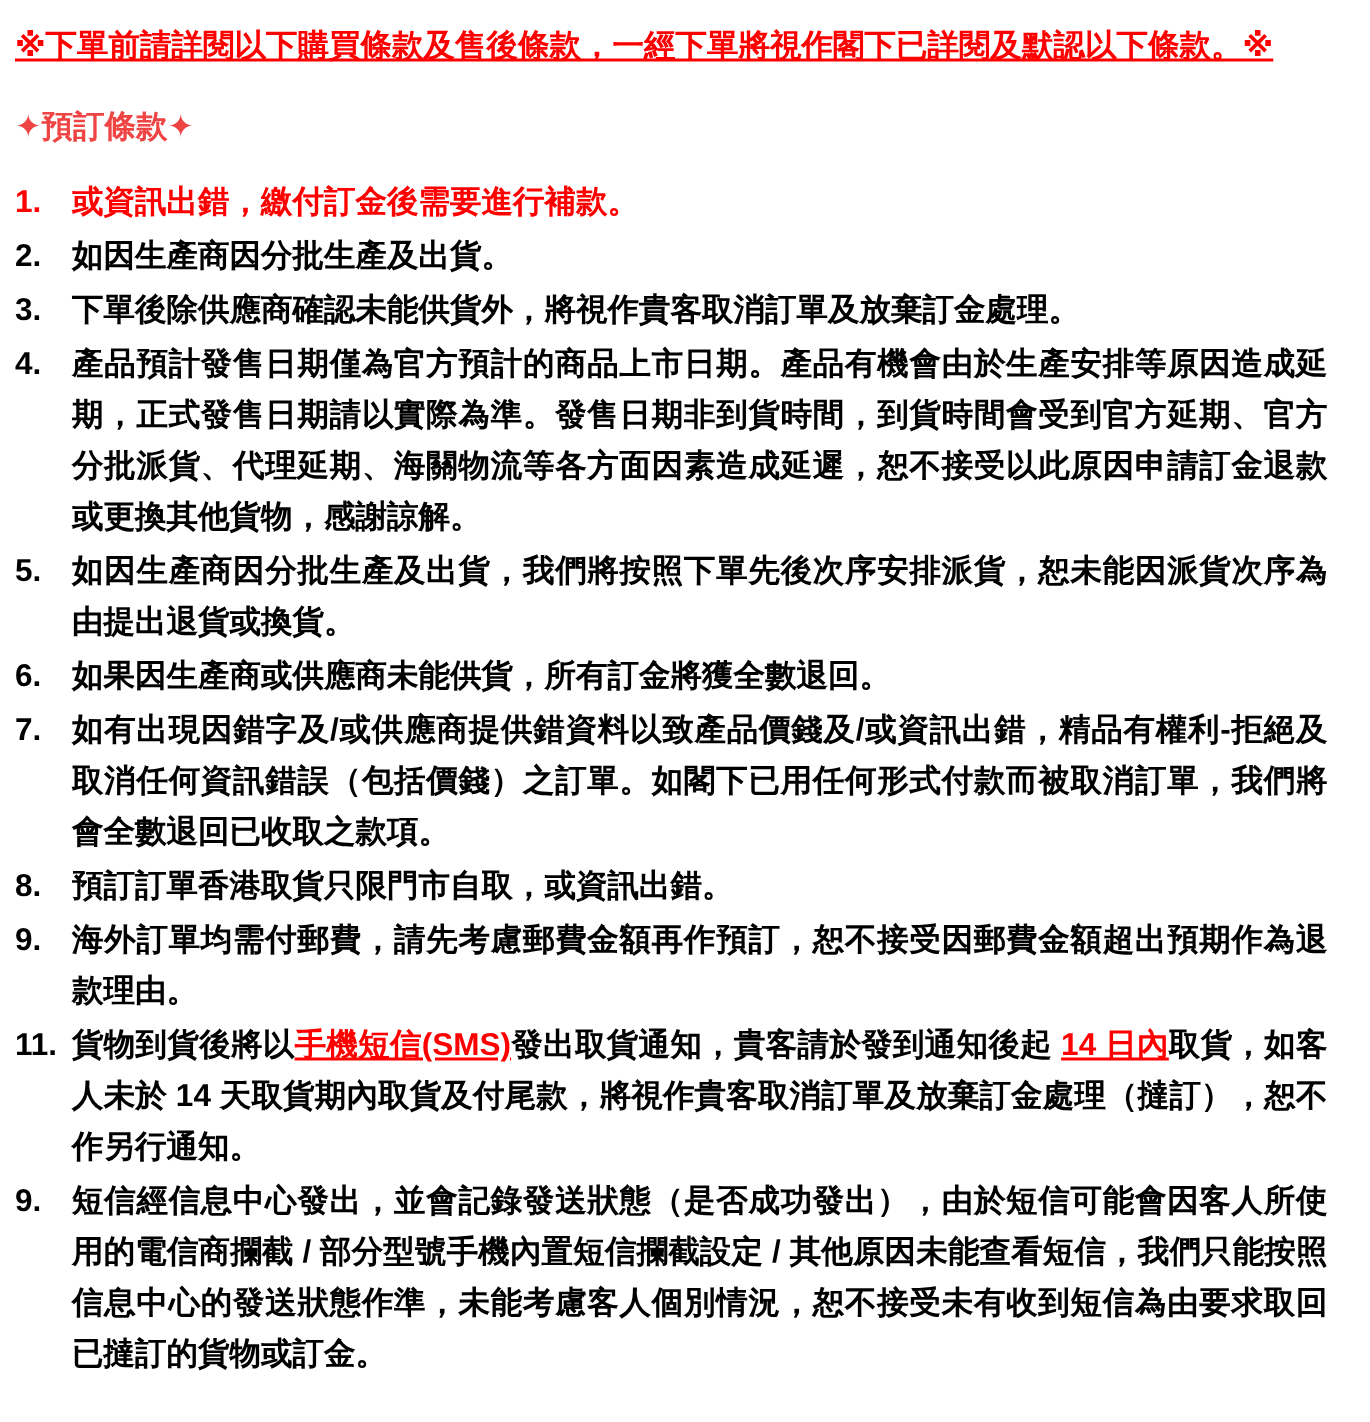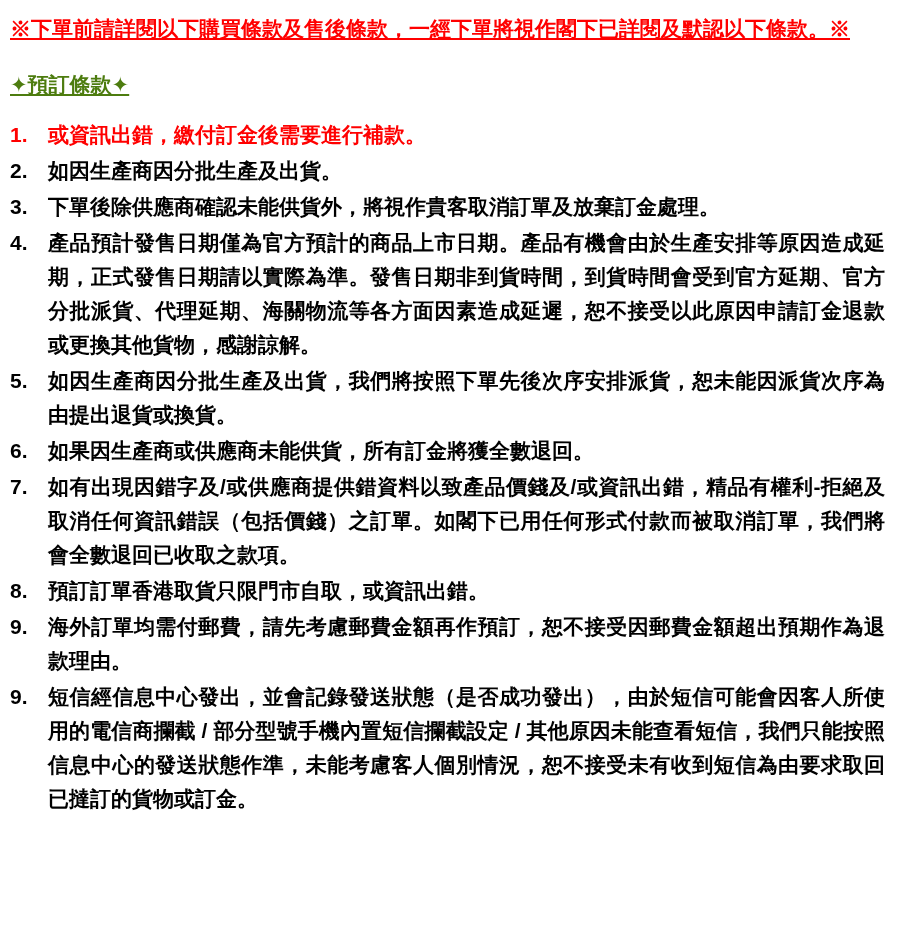--- a/index.html
+++ b/index.html
@@ -15,25 +15,23 @@
     font-family: "Liberation Sans", "DejaVu Sans", sans-serif;
     font-weight: 700;
     font-size: 21px;
     line-height: 34px;
     color: #000000;
   }
   .notice {
     color: #ff0000;
     text-decoration: underline;
     margin: 2px 0 20px 0;
-    font-family: Liberation Mono, monospace;
   }
   .section-title {
-    color: #4d7c0f;
-    text-decoration: underline;
+    color: #ef4444;
     margin: 0 0 16px 0;
   }
   .terms-list { }
   .term {
     display: flex;
     align-items: flex-start;
     margin: 0 0 2px 0;
   }
   .term-num {
     flex: 0 0 38px;
@@ -85,17 +83,21 @@
       </div>
       <div class="term">
         <span class="term-num">8.</span>
         <div class="term-text"><span class="">預訂訂單香港取貨只限門市自取，或資訊出錯。</span></div>
       </div>
       <div class="term">
         <span class="term-num">9.</span>
         <div class="term-text"><span class="">海外訂單均需付郵費，請先考慮郵費金額再作預訂，恕不接受因郵費金額超出預期作為退款理由。</span></div>
       </div>
       <div class="term">
+        <span class="term-num">11.</span>
+        <div class="term-text"><span class="">貨物到貨後將以</span><span class="seg-red-underline">手機短信(SMS)</span><span class="">發出取貨通知，貴客請於發到通知後起 </span><span class="seg-red-underline">14 日內</span><span class="">取貨，如客人未於 14 天取貨期內取貨及付尾款，將視作貴客取消訂單及放棄訂金處理（撻訂），恕不作另行通知。</span></div>
+      </div>
+      <div class="term">
         <span class="term-num">9.</span>
         <div class="term-text"><span class="">短信經信息中心發出，並會記錄發送狀態（是否成功發出），由於短信可能會因客人所使用的電信商攔截 / 部分型號手機內置短信攔截設定 / 其他原因未能查看短信，我們只能按照信息中心的發送狀態作準，未能考慮客人個別情況，恕不接受未有收到短信為由要求取回已撻訂的貨物或訂金。</span></div>
       </div>
     </div>
 </div>
 
 </body></html>

